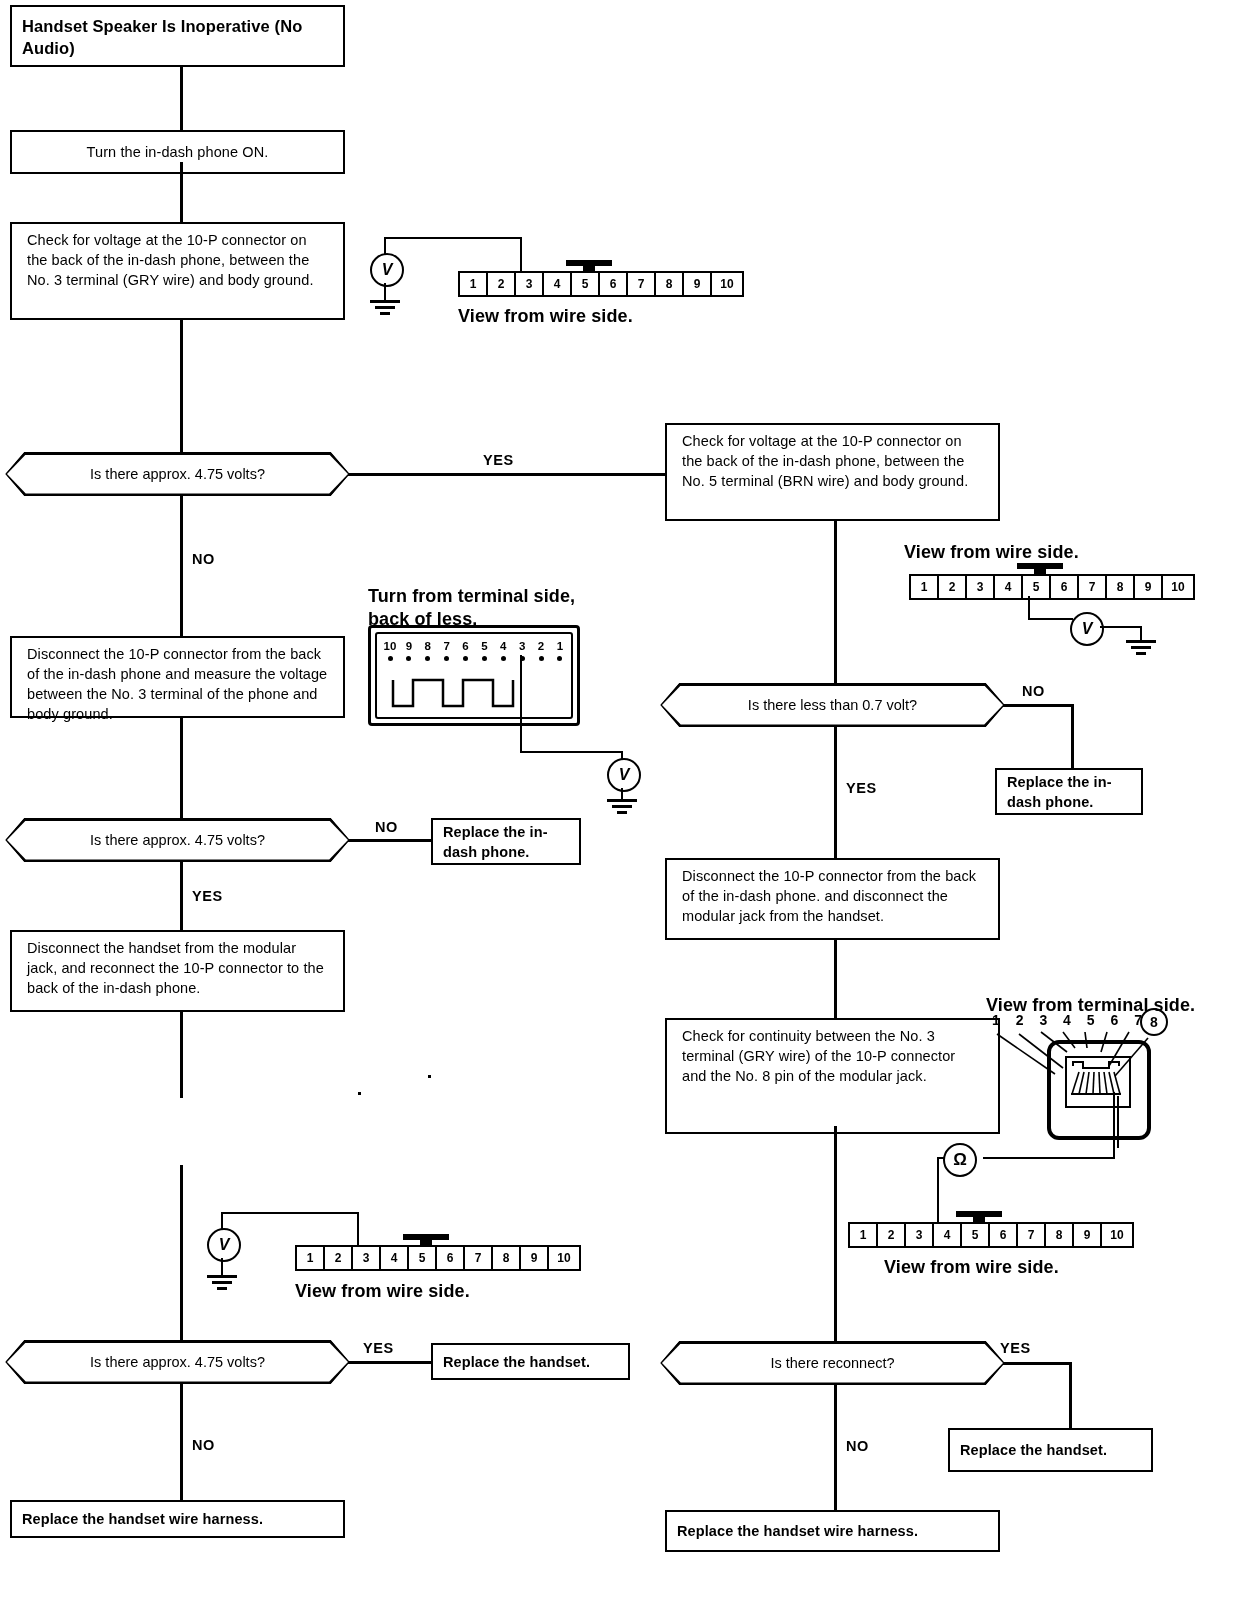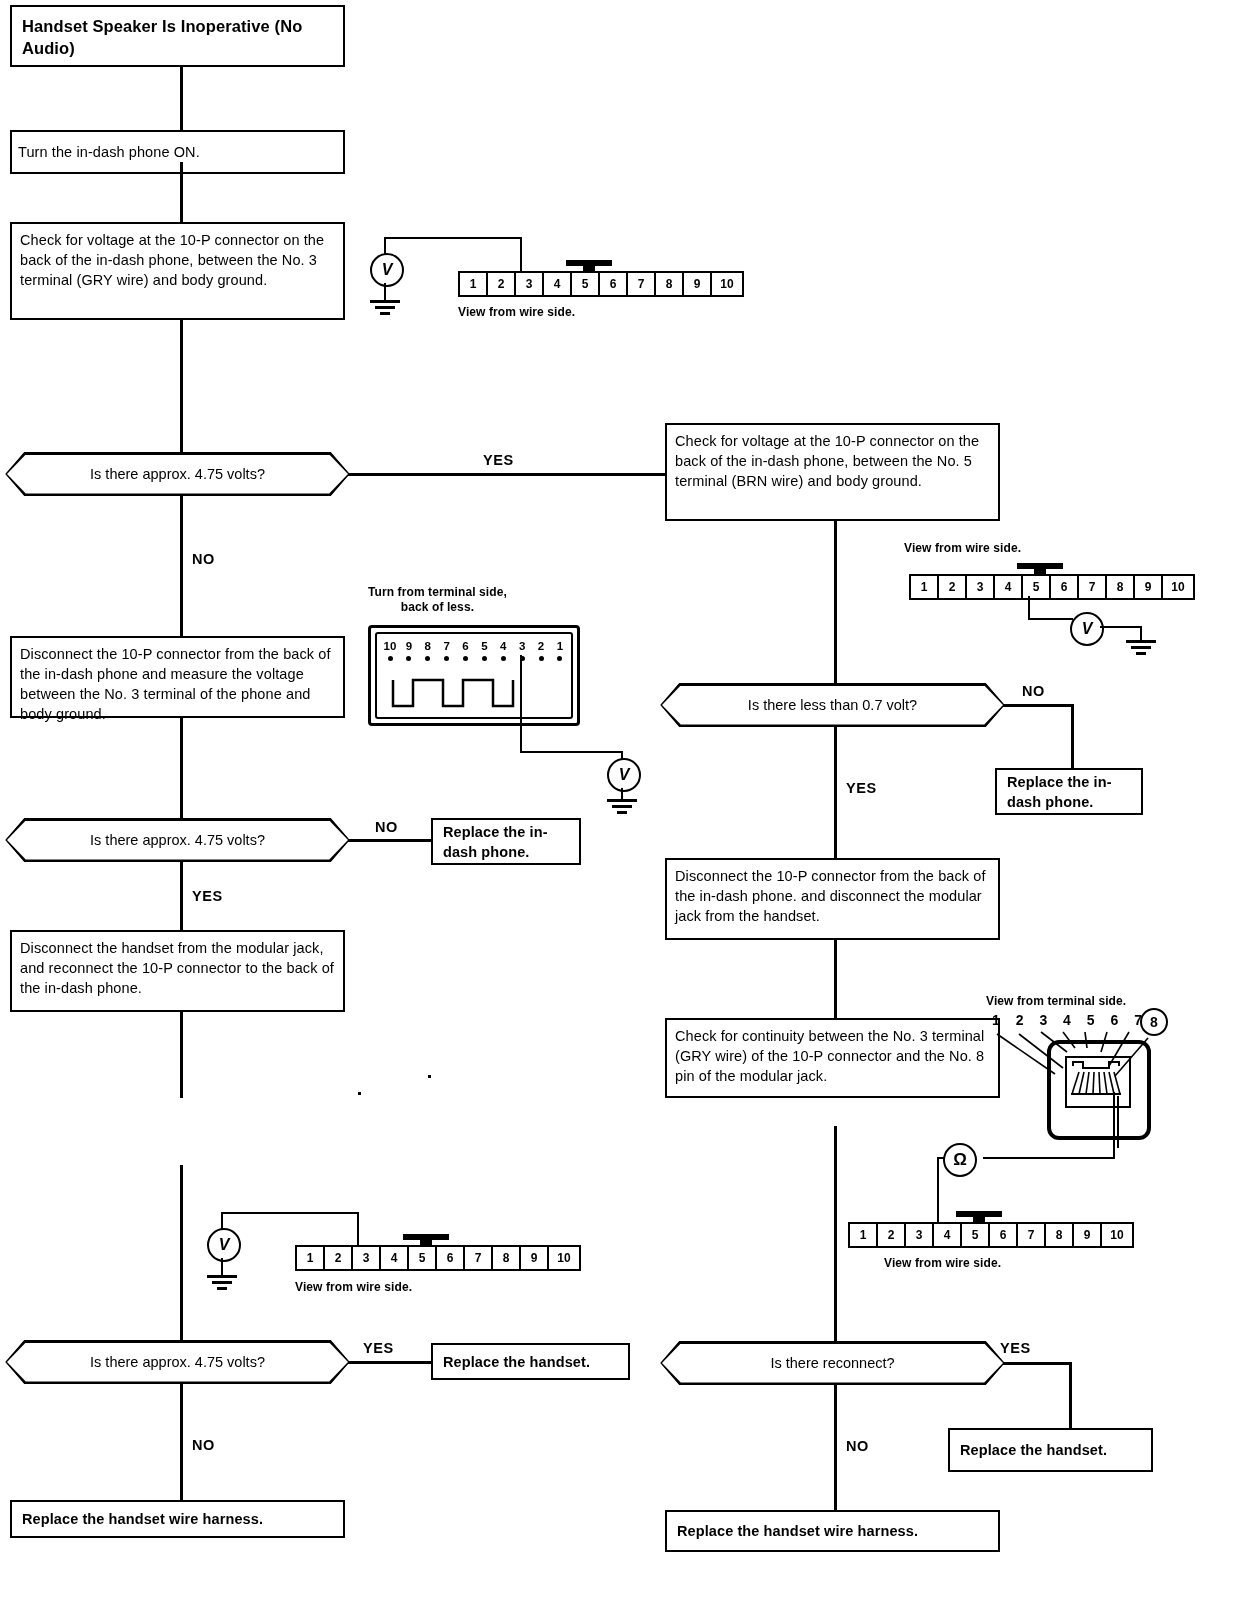--- a/index.html
+++ b/index.html
@@ -4,22 +4,22 @@
 <style>
   html,body{margin:0;padding:0;background:#fff;}
   body{width:1248px;height:1616px;position:relative;
        font-family:"Liberation Sans",sans-serif;color:#000;
        -webkit-font-smoothing:none;}
   .canvas{position:absolute;left:0;top:0;width:1248px;height:1616px;}
 
   
   .box{position:absolute;box-sizing:border-box;border:2.5px solid #000;
        background:#fff;font-size:14.5px;line-height:1.38;
-       padding:6px 8px;letter-spacing:.1px;}
-  .box.center{display:flex;align-items:center;justify-content:flex-start;
+       padding:6px 15px;letter-spacing:.1px;}
+  .box.center{display:flex;align-items:center;justify-content:center;
               text-align:center;padding:20px 6px;}
   .box.title{font-weight:bold;font-size:16.5px;line-height:1.35;padding:8px 10px;}
   .box.term{font-weight:bold;font-size:14.5px;display:flex;align-items:center;
             padding:6px 10px;}
 
   
   .hex{position:absolute;box-sizing:border-box;
        display:flex;align-items:center;justify-content:center;
        font-size:14.5px;background:#fff;
        clip-path:polygon(0% 50%, 5.5% 0%, 94.5% 0%, 100% 50%, 94.5% 100%, 5.5% 100%);
@@ -35,22 +35,22 @@
   
   .vl{position:absolute;width:2.5px;background:#000;}
   .hl{position:absolute;height:2.5px;background:#000;}
   .vl-thin{position:absolute;width:2px;background:#000;}
   .hl-thin{position:absolute;height:2px;background:#000;}
 
   
   .blabel{position:absolute;font-weight:bold;font-size:14.5px;letter-spacing:.6px;}
 
   
-  .cap{position:absolute;font-weight:bold;font-size:12px;line-height:1.25;
-       letter-spacing:.1px;text-align:center;}
+  .cap{position:absolute;font-weight:bold;font-size:18px;line-height:1.25;
+       letter-spacing:.1px;}
 
   
   .conn{position:absolute;display:flex;border:2.5px solid #000;background:#fff;height:22px;}
   .conn .cell{width:26px;border-right:2px solid #000;display:flex;align-items:center;
               justify-content:center;font-size:12px;font-weight:bold;line-height:1;}
   .conn .cell:last-child{border-right:none;width:30px;}
   .conn .tab{position:absolute;top:-13px;width:46px;height:13px;}
   .conn .tab .bar{position:absolute;left:0;top:0;width:46px;height:6px;background:#000;}
   .conn .tab .stem{position:absolute;left:17px;top:5px;width:12px;height:8px;background:#000;}
 
@@ -333,21 +333,21 @@
     <span>Replace the in-dash phone.</span>
   </div>
   <div class="vl" style="left:834px;top:727px;height:131px;"></div>
   <div class="blabel" style="left:846px;top:780px;">YES</div>
 
   <div class="box" style="left:665px;top:858px;width:335px;height:82px;">
     <span>Disconnect the 10-P connector from the back of the in-dash phone. and disconnect the modular jack from the handset.</span>
   </div>
   <div class="vl" style="left:834px;top:940px;height:78px;"></div>
 
-  <div class="box" style="left:665px;top:1018px;width:335px;height:80px;">
+  <div class="box" style="left:665px;top:1018px;width:335px;height:116px;">
     <span>Check for continuity between the No. 3 terminal (GRY wire) of the 10-P connector and  the No. 8 pin of the modular jack.</span>
   </div>
   <div class="vl" style="left:834px;top:1126px;height:215px;"></div>
 
   <div class="cap" style="left:986px;top:994px;">View from terminal side.</div>
   <div class="mjack" style="left:1047px;top:1040px;">
     <div class="win"></div>
     <svg class="slot" width="54" height="44">
       <path d="M4,6 L4,2 L14,2 L14,8 L40,8 L40,2 L50,2 L50,6" fill="none" stroke="#000" stroke-width="2"></path>
       <g stroke="#000" stroke-width="1.6">

